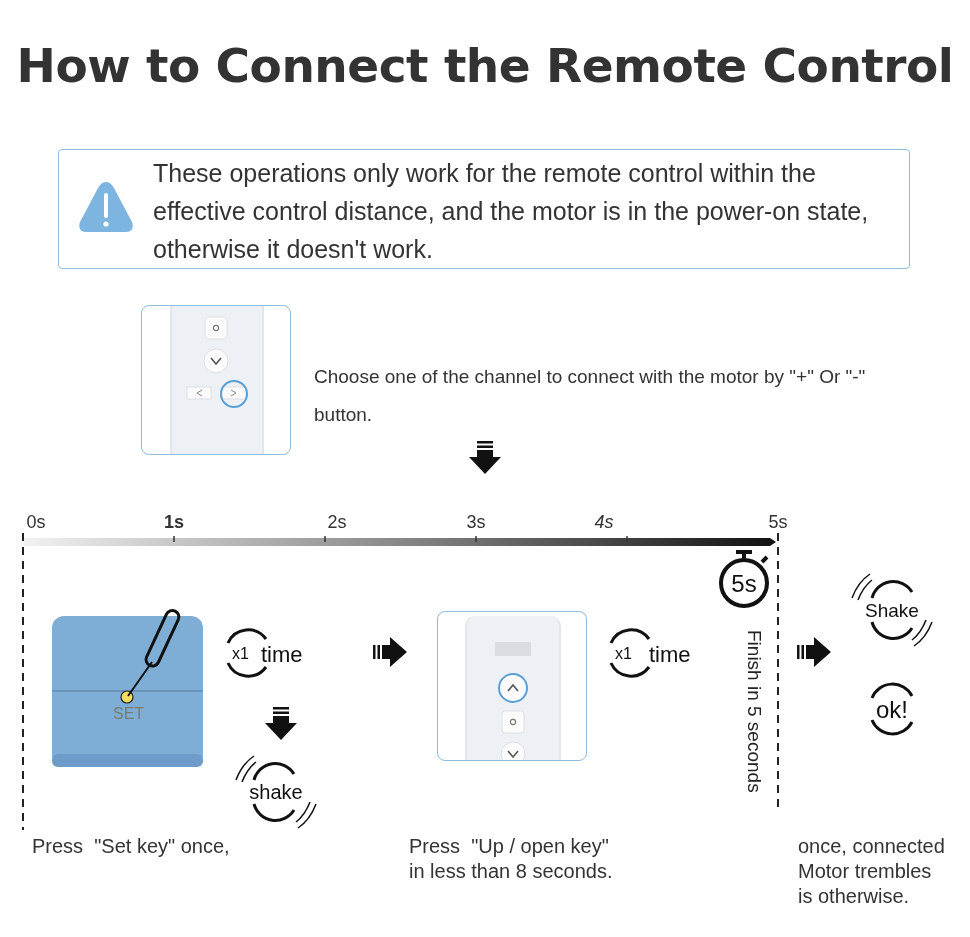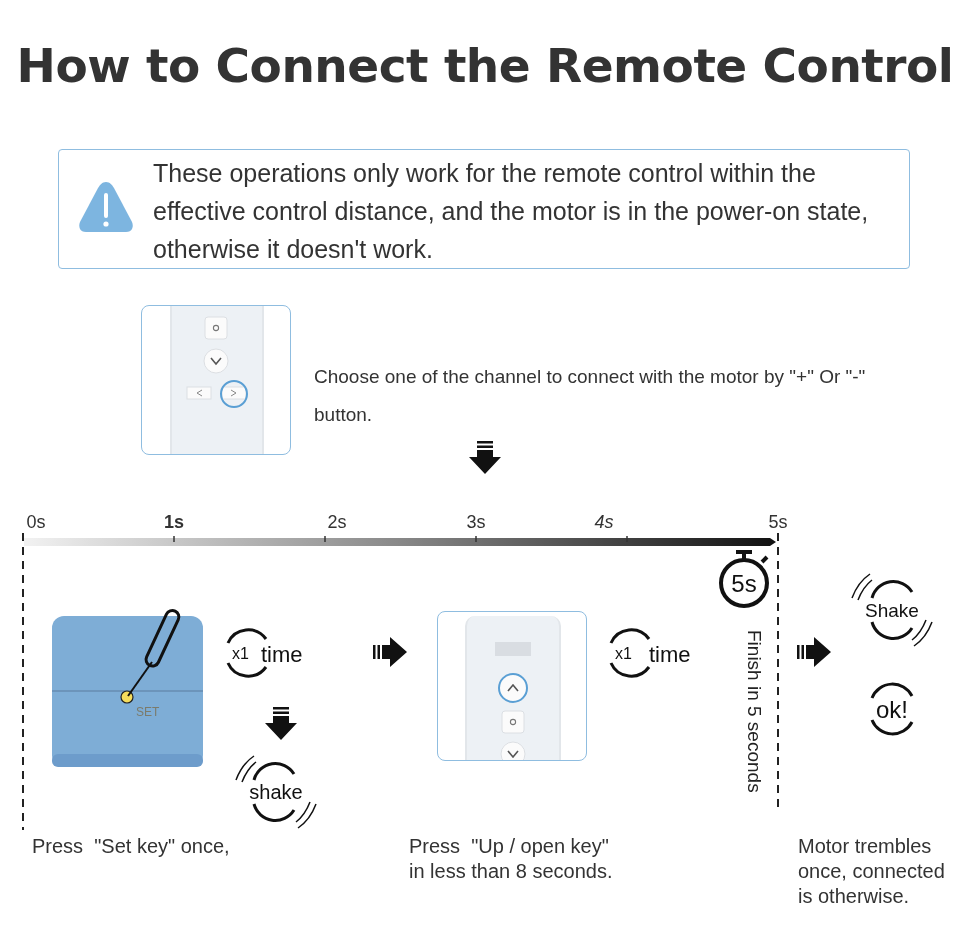--- a/index.html
+++ b/index.html
@@ -98,21 +98,21 @@
 
 <div id="finish" class="abs">Finish in 5 seconds</div>
 
 <div class="abs" style="left:52px;top:616px;width:151px;height:151px;">
   <svg width="151" height="151" viewBox="0 0 151 151">
     <rect x="0" y="0" width="151" height="151" rx="12" fill="#7eadd6"></rect>
     <rect x="0" y="138" width="151" height="13" rx="6" fill="#6d9ccb"></rect>
     <line x1="0" y1="75" x2="151" y2="75" stroke="#5a7d9e" stroke-width="1.2"></line>
     <circle cx="75" cy="81" r="6" fill="#f5dc5c" stroke="#222" stroke-width="1.2"></circle>
   </svg>
-  <div class="abs" style="left:61px;top:89px;font-size:12px;color:#7b7b6c;margin-left:23px;">SET</div>
+  <div class="abs" style="left:61px;top:89px;font-size:16px;color:#7b7b6c;">SET</div>
   <svg class="abs" style="left:70px;top:-10px" width="70" height="100" viewBox="0 0 70 100">
     <line x1="6" y1="90" x2="30" y2="56" stroke="#111" stroke-width="2"></line>
     <rect x="34" y="2" width="13" height="60" rx="6.5" transform="rotate(25 40 32)" fill="none" stroke="#111" stroke-width="3"></rect>
   </svg>
 </div>
 
 <svg class="abs" style="left:222px;top:627px" width="96" height="52" viewBox="0 0 96 52">
   <path d="M6 16 A22 22 0 0 1 44 12" fill="none" stroke="#111" stroke-width="3"></path>
   <path d="M6 36 A22 22 0 0 0 44 40" fill="none" stroke="#111" stroke-width="3"></path>
   <text x="10" y="32" font-size="16" font-family="Liberation Sans, sans-serif" fill="#111">x1</text>
@@ -189,16 +189,16 @@
 </svg>
 
 <div class="desc" style="left:32px;top:834px;">
   <div style="white-space:pre">Press  "Set key" once,</div>
 </div>
 <div class="desc" style="left:409px;top:834px;">
   <div style="white-space:pre">Press  "Up / open key"</div>
   <div>in less than 8 seconds.</div>
 </div>
 <div class="desc" style="left:798px;top:834px;">
+  <div>once, connected</div>
   <div>Motor trembles</div>
-  <div>once, connected</div>
   <div>is otherwise.</div>
 </div>
 
 </body></html>

